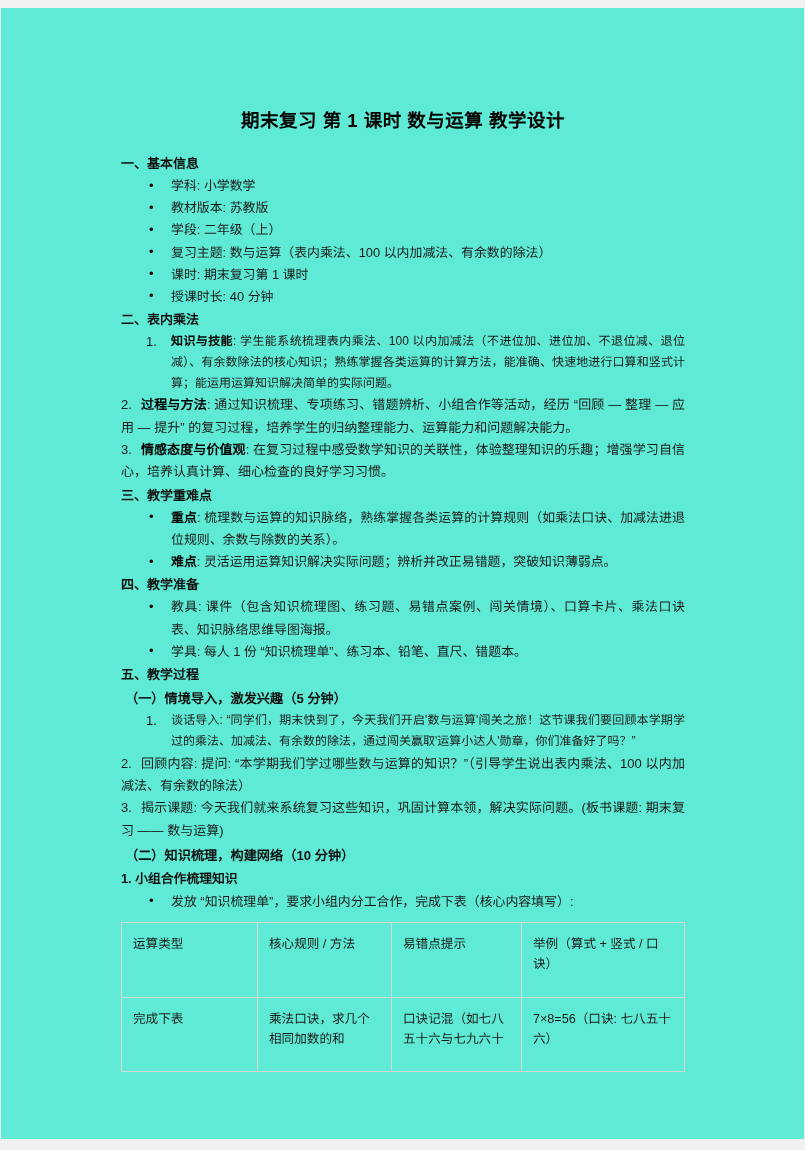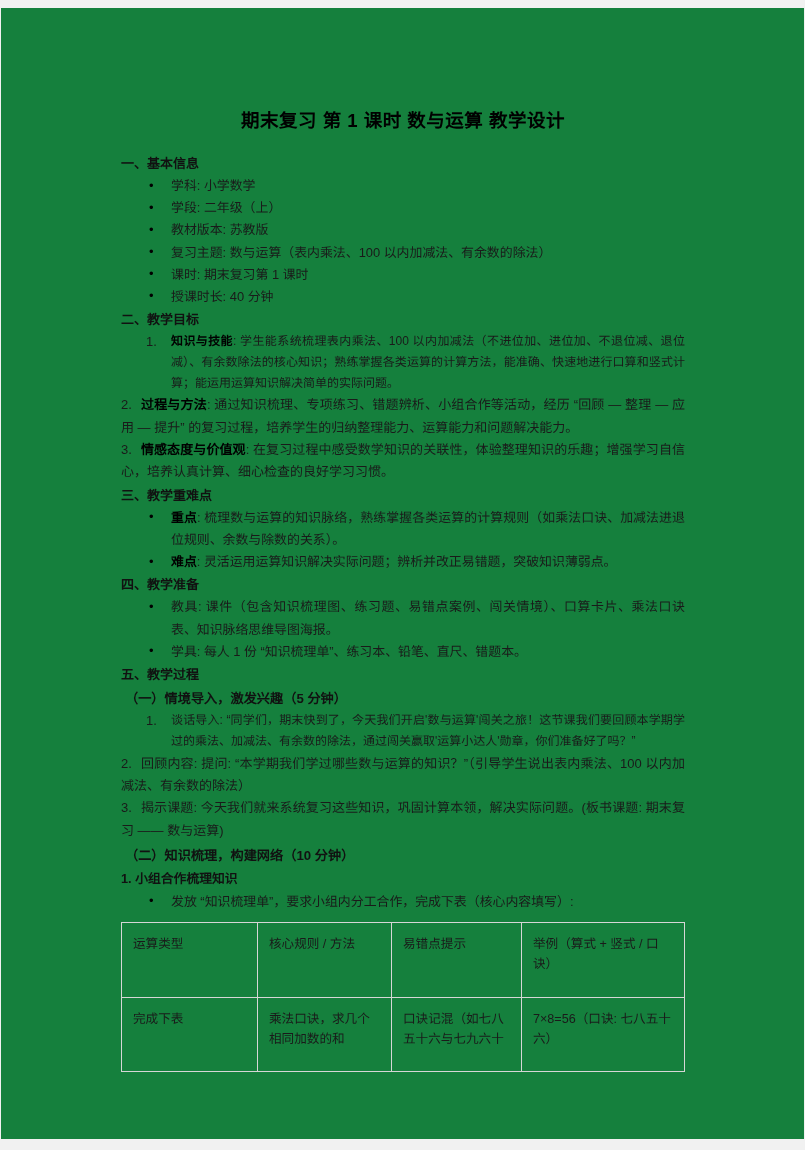--- a/index.html
+++ b/index.html
@@ -19,21 +19,21 @@
     margin: 0 auto;
     background: #f1f1f1;
     overflow: hidden;
   }
   .page {
     position: absolute;
     top: 8px;
     left: 1px;
     width: 803px;
     height: 1131px;
-    background: #15803d;
+    background: #5eead4;
     box-sizing: border-box;
     text-decoration: underline;
   }
   .content {
     position: absolute;
     left: 120px;
     top: 100px;
     width: 564px;
   }
 
@@ -167,28 +167,28 @@
 
 <div class="viewport">
   <div class="page">
     <div class="content">
 
       <h1 class="doc-title">期末复习 第 1 课时 数与运算 教学设计</h1>
 
       <div class="sec-head">一、基本信息</div>
       <ul class="bullets">
         <li>学科: 小学数学</li>
+        <li>教材版本: 苏教版</li>
         <li>学段: 二年级（上）</li>
-        <li>教材版本: 苏教版</li>
         <li>复习主题: 数与运算（表内乘法、100 以内加减法、有余数的除法）</li>
         <li>课时: 期末复习第 1 课时</li>
         <li>授课时长: 40 分钟</li>
       </ul>
 
-      <div class="sec-head">二、教学目标</div>
+      <div class="sec-head">二、表内乘法</div>
       <ol class="nums-indent">
         <li><span class="b">知识与技能</span><span>: 学生能系统梳理表内乘法、100 以内加减法（不进位加、进位加、不退位减、退位减）、有余数除法的核心知识；熟练掌握各类运算的计算方法，能准确、快速地进行口算和竖式计算；能运用运算知识解决简单的实际问题。</span></li>
       </ol>
       <p class="num-flat"><span class="num">2.</span><span class="b">过程与方法</span><span>: 通过知识梳理、专项练习、错题辨析、小组合作等活动，经历 “回顾 — 整理 — 应用 — 提升” 的复习过程，培养学生的归纳整理能力、运算能力和问题解决能力。</span></p>
       <p class="num-flat"><span class="num">3.</span><span class="b">情感态度与价值观</span><span>: 在复习过程中感受数学知识的关联性，体验整理知识的乐趣；增强学习自信心，培养认真计算、细心检查的良好学习习惯。</span></p>
 
       <div class="sec-head">三、教学重难点</div>
       <ul class="bullets">
         <li><span class="b">重点</span><span>: 梳理数与运算的知识脉络，熟练掌握各类运算的计算规则（如乘法口诀、加减法进退位规则、余数与除数的关系）。</span></li>
         <li><span class="b">难点</span><span>: 灵活运用运算知识解决实际问题；辨析并改正易错题，突破知识薄弱点。</span></li>

